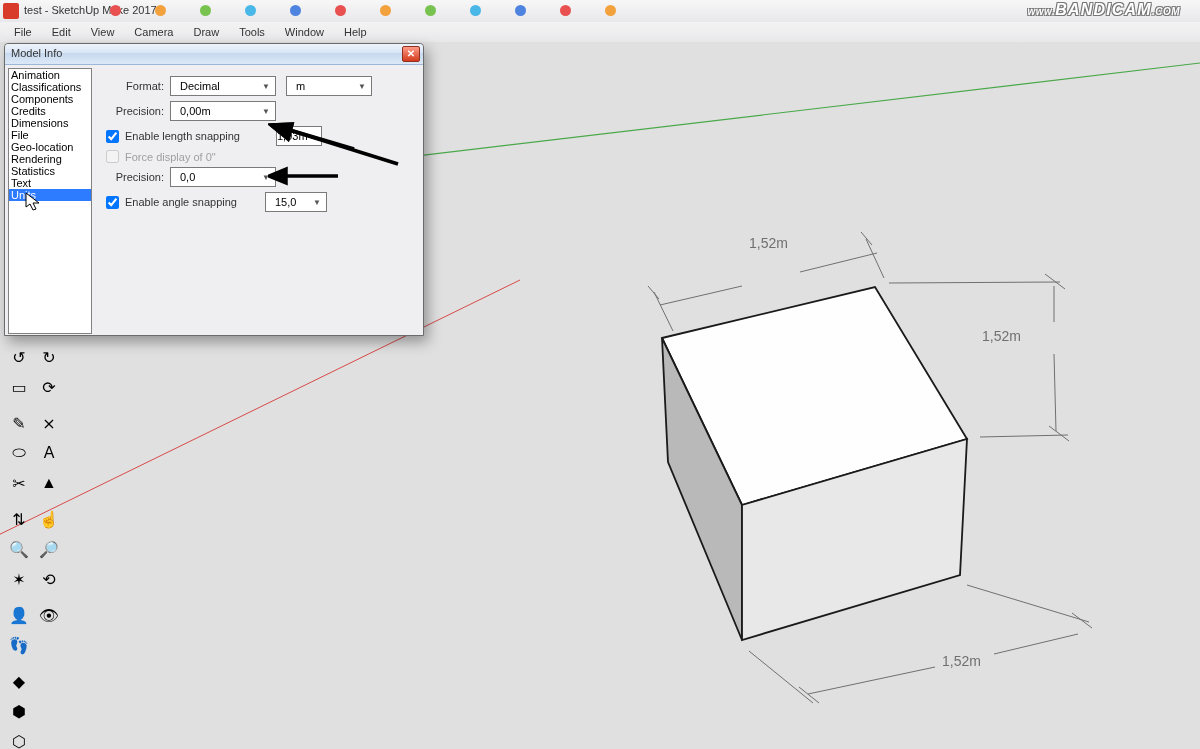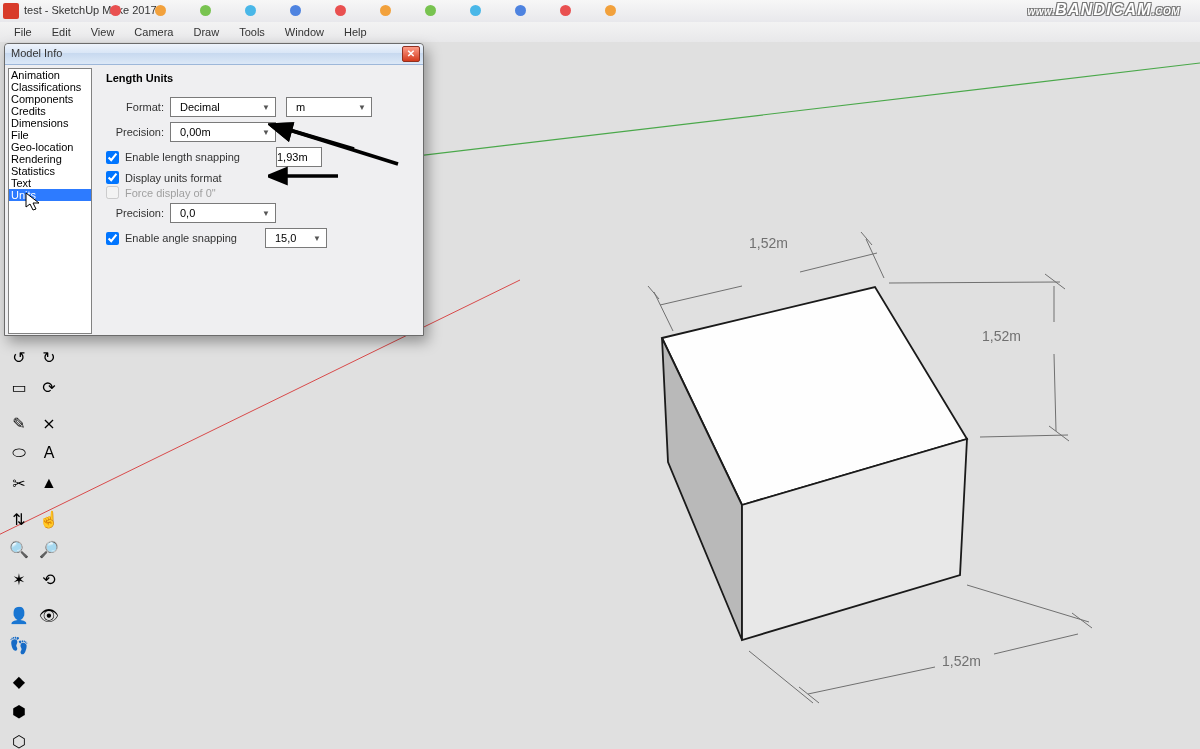--- a/index.html
+++ b/index.html
@@ -212,21 +212,20 @@
           <div>Credits</div>
           <div>Dimensions</div>
           <div>File</div>
           <div>Geo-location</div>
           <div>Rendering</div>
           <div>Statistics</div>
           <div>Text</div>
           <div class="sel">Units</div>
         </div>
       <div class="dlgcontent">
-        <h4>Length Units</h4>
 
         <div class="fldrow">
           <div class="fldlabel">Format:</div>
           <div class="sel-box" style="width:86px">
             <span>Decimal</span>
             <span class="arrow">▼</span>
           </div>
           <div style="width:10px"></div>
           <div class="sel-box" style="width:66px">
             <span>m</span>
@@ -246,24 +245,20 @@
           <label class="cb">
             <input type="checkbox" checked="" style="">
             <span>Enable length snapping</span>
           </label>
           <div style="width:36px"></div>
           <div class="txt-box" style="width:44px">
             <span>1,93m</span>
           </div>
         </div>
 
-        <div class="cb">
-          <input type="checkbox" checked="" style="">
-          <span>Display units format</span>
-        </div>
 
         <div class="cb disabled">
           <input type="checkbox" disabled="" style="">
           <span>Force display of 0"</span>
         </div>
 
 
         <div class="fldrow">
           <div class="fldlabel">Precision:</div>
           <div class="sel-box" style="width:86px">

